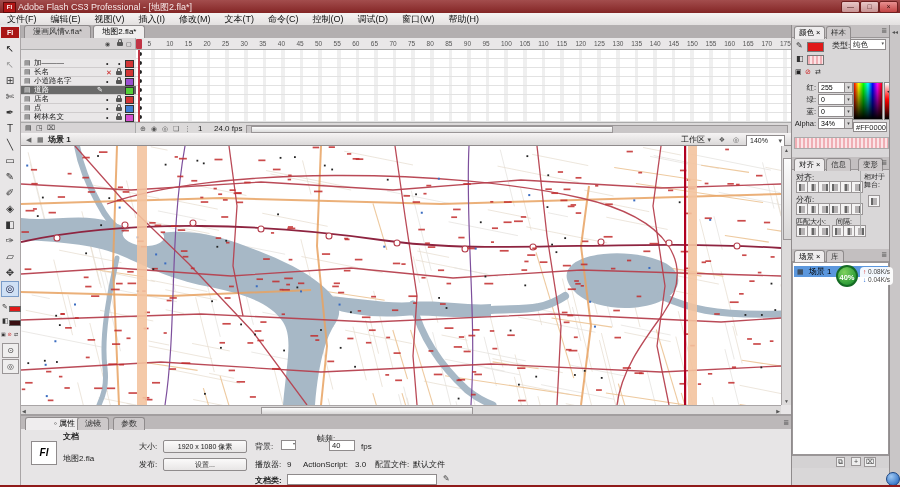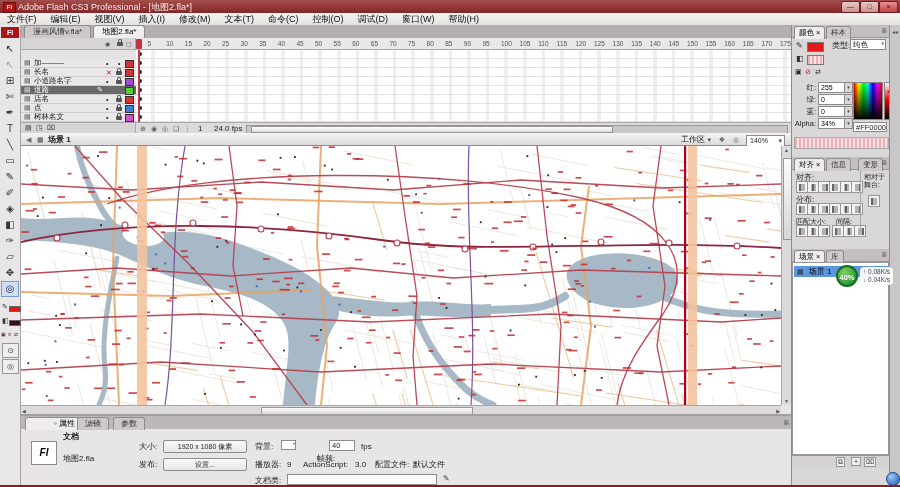--- a/index.html
+++ b/index.html
@@ -895,32 +895,32 @@
     <span class="pm" style="top:3px;">≣</span>
     <div class="docicon">Fl</div>
     <span class="t" style="left:42px;top:16px;font-weight:bold;">文档</span>
     <span class="t" style="left:42px;top:38px;">地图2.fla</span>
     <span class="t" style="left:118px;top:26px;">大小:</span>
     <div class="btn" style="left:142px;top:24px;width:82px;height:11px;line-height:11px;">1920 x 1080 像素</div>
     <span class="t" style="left:234px;top:26px;">背景:</span>
     <div class="inp" style="left:260px;top:24px;width:15px;height:10px;">
         <span style="float:right;font-size:4px;color:#555;">▾</span>
       </div>
-    <span class="t" style="left:284px;top:38px;padding-left:12px;">帧频:</span>
+    <span class="t" style="left:284px;top:18px;padding-left:12px;">帧频:</span>
     <div class="inp" style="left:308px;top:24px;width:26px;height:11px;">40</div>
     <span class="t" style="left:340px;top:26px;">fps</span>
     <span class="t" style="left:118px;top:44px;">发布:</span>
     <div class="btn" style="left:142px;top:42px;width:82px;height:11px;line-height:11px;">设置...</div>
     <span class="t" style="left:234px;top:44px;">播放器:</span>
     <span class="t" style="left:266px;top:44px;">9</span>
     <span class="t" style="left:282px;top:44px;">ActionScript:</span>
     <span class="t" style="left:334px;top:44px;">3.0</span>
     <span class="t" style="left:354px;top:44px;">配置文件:</span>
     <span class="t" style="left:392px;top:44px;">默认文件</span>
-    <span class="t" style="left:234px;top:60px;">文档类:</span>
+    <span class="t" style="left:234px;top:60px;font-weight:bold;">文档类:</span>
     <div class="inp" style="left:266px;top:58px;width:150px;height:11px;"></div>
     <span class="abs" style="left:422px;top:58px;font-size:8px;color:#444;">✎</span>
   </div>
 
   <div class="abs rcol">
 
     <div class="panel-tabs" style="top:0;" id="ctabs">
         <div class="rtab active" style="left: 2px;">颜色 ×</div>
         <div class="rtab" style="left: 34px;">样本</div>
       </div>

